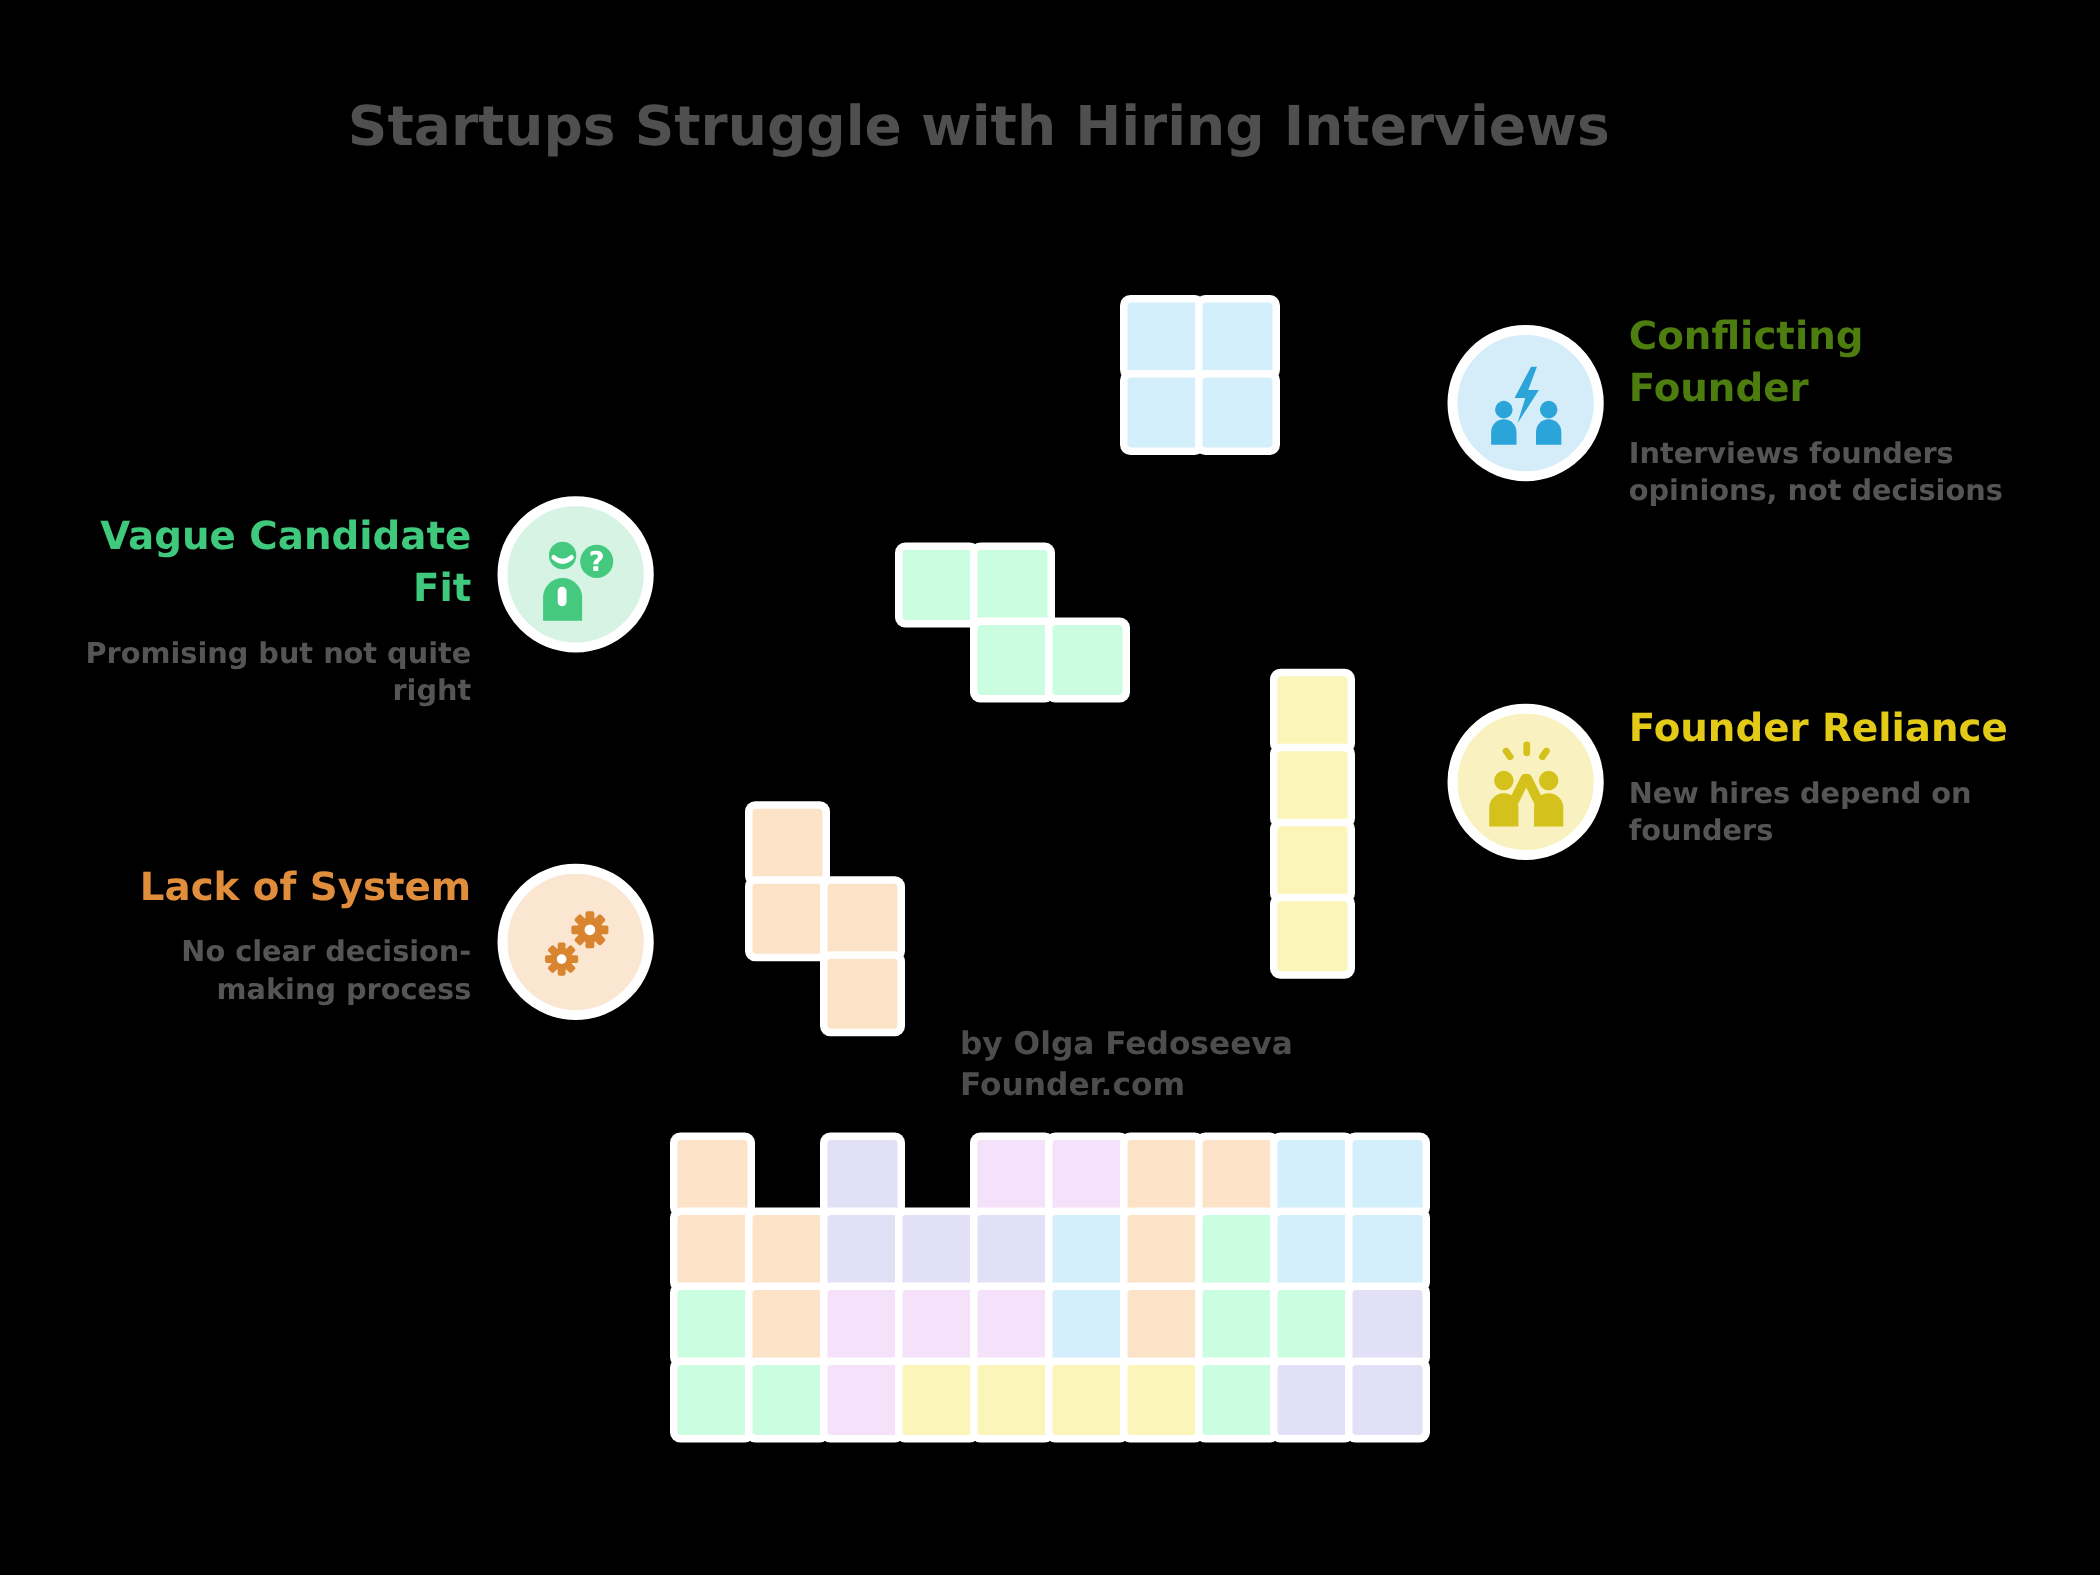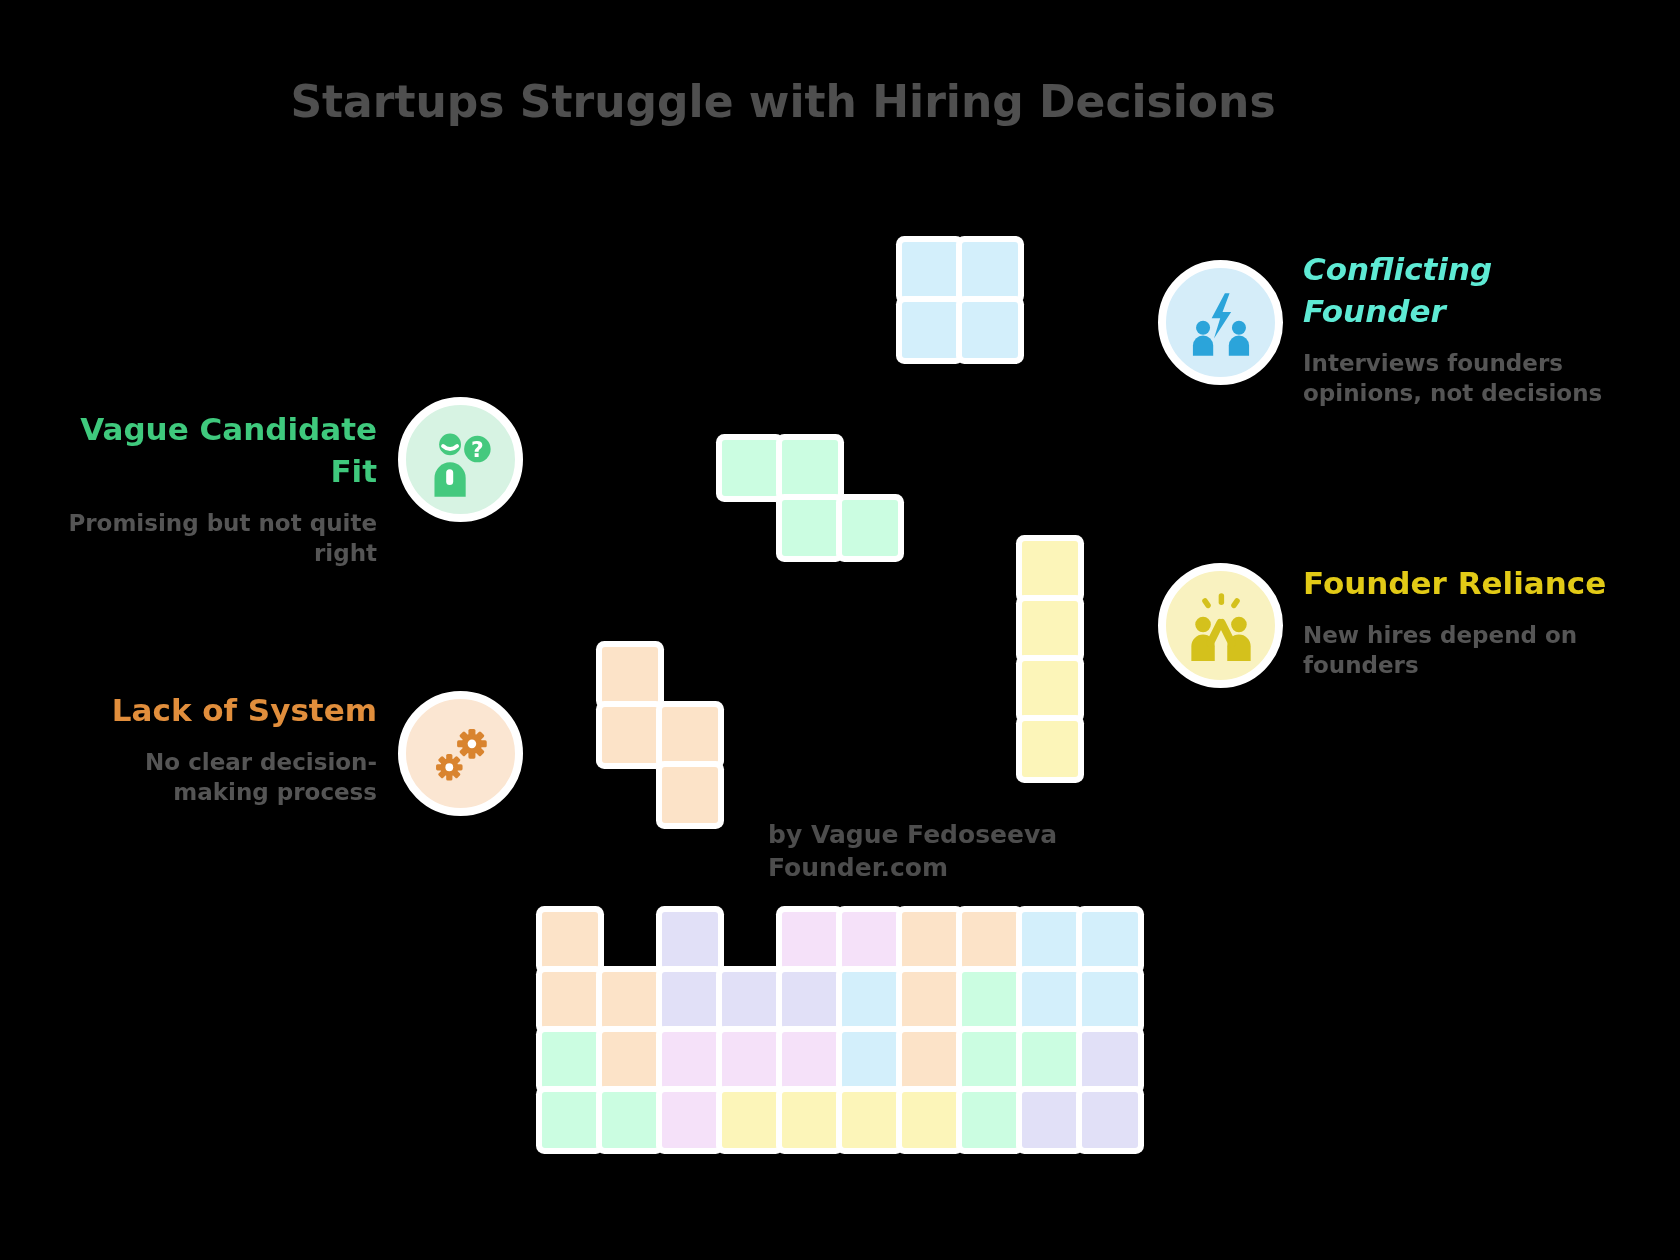--- a/index.html
+++ b/index.html
@@ -24,21 +24,21 @@
     position:absolute;width:56px;height:56px;border-radius:3px;
     box-shadow:0 0 0 6px #fff;
   }
   .credit{position:absolute;font-size:25px;line-height:33px;font-weight:bold;}
 </style>
 </head>
 <body>
 
 <div class="canvas">
 
-  <h1 class="title" style="color: rgb(79, 79, 79);">Startups Struggle with Hiring Decisions</h1>
+  <h1 class="title" style="color: rgb(79, 79, 79);">Startups Struggle with Hiring Interviews</h1>
 
   <section class="txt right" style="top:408px; right:1303px; width:420px;">
     <div class="heading" style="color: rgb(63, 201, 125);">
       <div>Vague Candidate</div>
       <div>Fit</div>
     </div>
     <div class="subtitle" style="color: rgb(85, 85, 85);">
       <div>Promising but not quite</div>
       <div>right</div>
     </div>
@@ -48,21 +48,21 @@
       <circle cx="36" cy="30" r="14" fill="currentColor"></circle>
       <path d="M27 32 q9 8 18 0" stroke="#fff" stroke-width="5" fill="none" stroke-linecap="round"></path>
       <path d="M16 97 V73 a20 20 0 0 1 40 0 V97 Z" fill="currentColor"></path>
       <rect x="31" y="62" width="9" height="20" rx="4.5" fill="#fff"></rect>
       <circle cx="71" cy="36" r="17" fill="currentColor"></circle>
       <text x="71" y="46" text-anchor="middle" font-size="28" font-weight="bold" fill="#fff">?</text>
     </svg>
   </div>
 
   <section class="txt" style="top:248px; left:1303px; width:360px;">
-    <div class="heading" style="color: #5eead4; font-style: italic;">
+    <div class="heading" style="color: #4d7c0f;">
       <div>Conflicting</div>
       <div>Founder</div>
     </div>
     <div class="subtitle" style="color: rgb(85, 85, 85);">
       <div>Interviews founders</div>
       <div>opinions, not decisions</div>
     </div>
   </section>
   <div class="icon-circle" style="left: 1158px; top: 260px; background: rgb(213, 237, 249); color: rgb(43, 164, 218);">
     <svg width="78" height="78" viewBox="0 0 100 100">
@@ -121,21 +121,21 @@
         <rect x="-17" y="-4" width="34" height="8" rx="2" fill="currentColor" transform="rotate(45)"></rect>
         <rect x="-17" y="-4" width="34" height="8" rx="2" fill="currentColor" transform="rotate(90)"></rect>
         <rect x="-17" y="-4" width="34" height="8" rx="2" fill="currentColor" transform="rotate(135)"></rect>
         <circle r="11.5" fill="currentColor"></circle>
         <circle r="5" fill="#fff"></circle>
       </g>
     </svg>
   </div>
 
   <div class="credit" style="left: 768px; top: 818px; color: rgb(77, 77, 77);">
-    <div>by Vague Fedoseeva</div>
+    <div>by Olga Fedoseeva</div>
     <div>Founder.com</div>
   </div>
 
   <div id="blocks">
       <div class="cell" style="left: 902px; top: 242px; background: rgb(211, 239, 251);"></div>
       <div class="cell" style="left: 962px; top: 242px; background: rgb(211, 239, 251);"></div>
       <div class="cell" style="left: 902px; top: 302px; background: rgb(211, 239, 251);"></div>
       <div class="cell" style="left: 962px; top: 302px; background: rgb(211, 239, 251);"></div>
       <div class="cell" style="left: 722px; top: 440px; background: rgb(203, 253, 225);"></div>
       <div class="cell" style="left: 782px; top: 440px; background: rgb(203, 253, 225);"></div>

